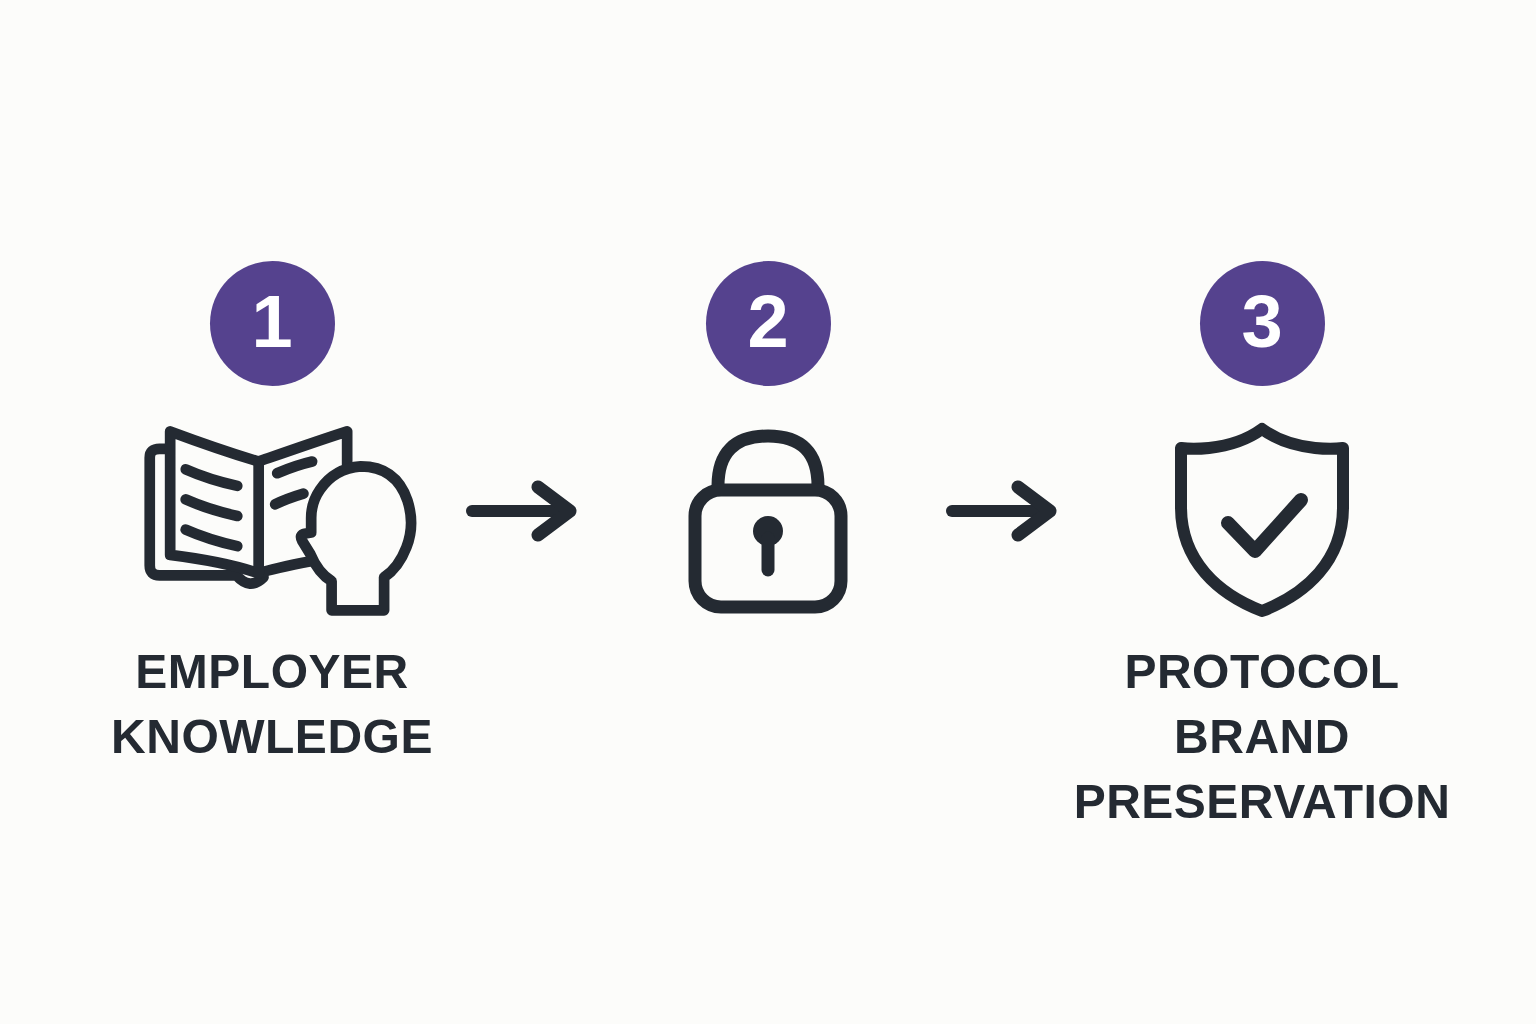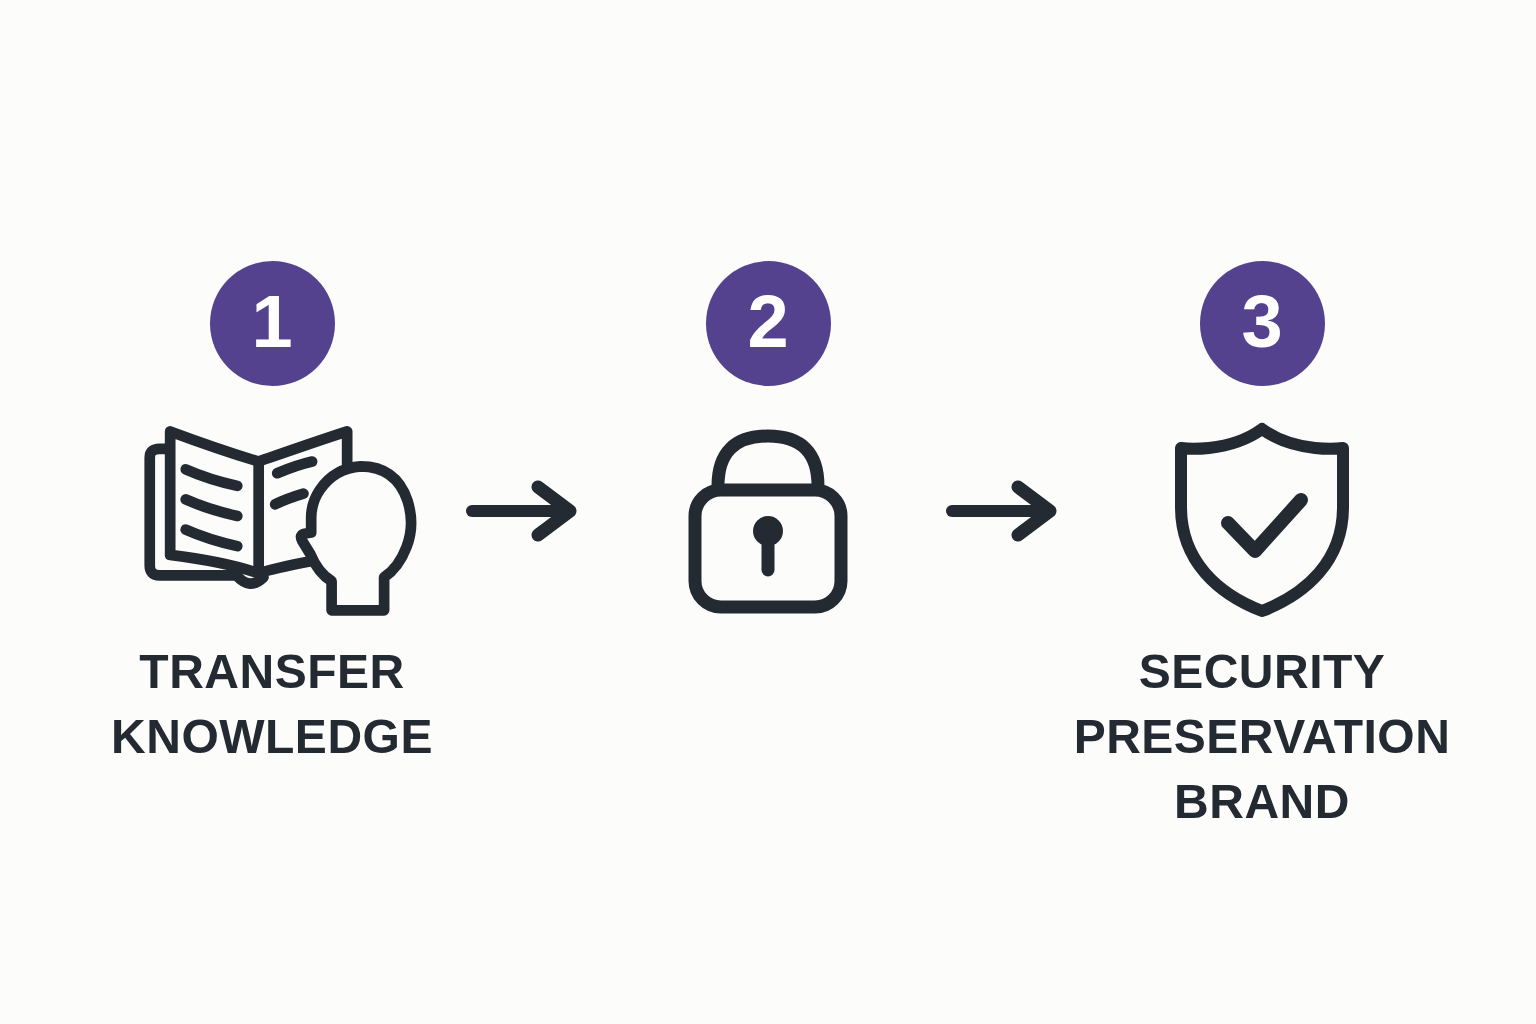--- a/index.html
+++ b/index.html
@@ -95,21 +95,21 @@
         <path class="stroke" stroke-width="11" d="M66,92 C84,100 101,105 119,109"></path>
         <path class="stroke" stroke-width="11" d="M66,123 C84,131 101,136 119,140"></path>
 
         <path class="stroke" stroke-width="11" d="M160,65 C172,60 183,56 196,53"></path>
         <path class="stroke" stroke-width="11" d="M158,97 C168,92 177,89 187,86"></path>
 
         <path class="stroke fill-bg" stroke-width="11" d="M216,206 L216,176 C206,170 199,160 194,148 L186,135 Q182,128 189,127 L195,126 L195,111 Q195,95 204,82 Q219,60 246,58 Q282,58 294,93 Q302,118 293,141 Q285,162 270,172 L270,206 Z"></path>
       </svg>
     </div>
     <div class="label">
-      <div>TRANSFER</div>
+      <div>EMPLOYER</div>
       <div>KNOWLEDGE</div>
     </div>
   </div>
 
   <div class="connector connector-1">
     <svg width="124" height="64" viewBox="0 0 124 64">
       <path class="stroke" stroke-width="12" d="M8,32 L98,32"></path>
       <path class="stroke" stroke-width="13" d="M74,8 L106,32 L74,56"></path>
     </svg>
   </div>
@@ -146,19 +146,19 @@
     </div>
     <div class="icon-wrap">
       <svg width="188" height="202" viewBox="0 0 188 202">
 
         <path class="stroke fill-bg" stroke-width="12" d="M94,14 C79,25 59,31 41,33 C31,34 20,34 13,33 L13,92 C13,146 50,179 94,196 C138,179 175,146 175,92 L175,33 C168,34 157,34 147,33 C129,31 109,25 94,14 Z"></path>
 
         <path class="stroke" stroke-width="14" d="M60,108 L87,136 L133,85"></path>
       </svg>
     </div>
     <div class="label">
-      <div>SECURITY</div>
+      <div>PROTOCOL</div>
+      <div>BRAND</div>
       <div>PRESERVATION</div>
-      <div>BRAND</div>
     </div>
   </div>
 
 </div>
 
 </body></html>

